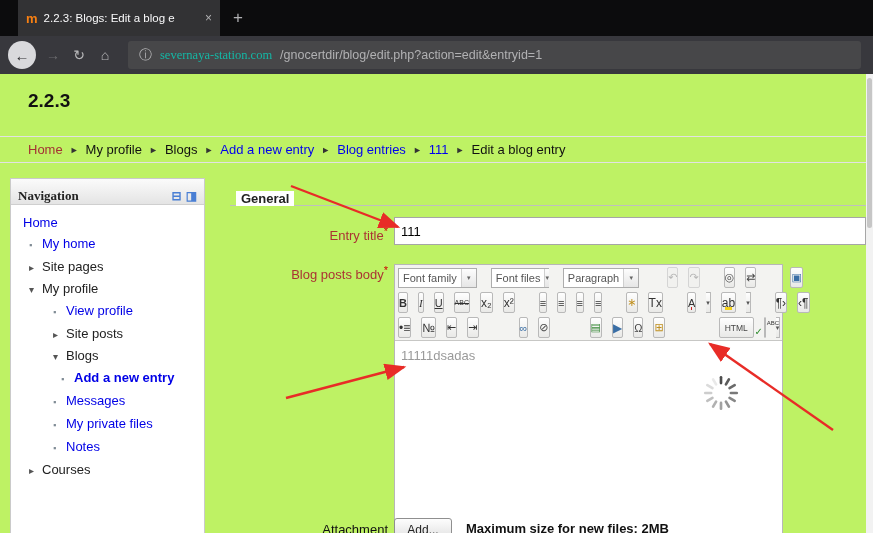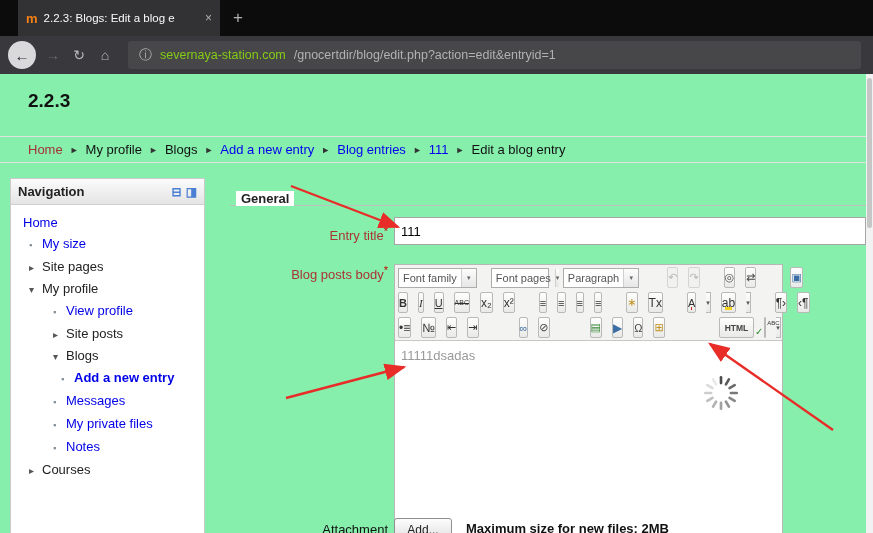--- a/index.html
+++ b/index.html
@@ -18,40 +18,40 @@
 
   .navbar { height:38px; background:#38383d; display:flex; align-items:center; padding:0 8px; }
   .circle-btn { width:28px; height:28px; border-radius:50%; background:#d9d9dc; color:#2a2a2e;
     display:flex; align-items:center; justify-content:center; font-size:15px; margin-right:4px; }
   .nav-btn { width:26px; height:26px; display:flex; align-items:center; justify-content:center;
     font-size:14px; color:#b9b9bb; }
   .nav-btn.disabled { color:#6c6c6f; }
   .urlbar { flex:1; height:28px; margin:0 4px 0 10px; background:#474749; border-radius:3px;
     display:flex; align-items:center; padding:0 11px; font-size:12.5px; gap:8px; }
   .urlbar .info { color:#b1b1b3; font-size:13px; }
-  .urlbar .domain { color:#84cc16; }
+  .urlbar .domain { color:#14b8a6;font-family:Liberation Serif, serif; }
   .urlbar .path { color:#b1b1b3; white-space:nowrap; overflow:hidden; }
 
   
-  .page { position:relative; height:459px; background:#86efac; overflow:hidden; }
+  .page { position:relative; height:459px; background:#bef264; overflow:hidden; }
   .h1 { position:absolute; left:28px; top:16px; font-size:19px; font-weight:bold; color:#111; }
 
   .breadcrumb { position:absolute; left:0; right:0; top:62px; height:27px;
     border-top:1px solid #e2e2e2; border-bottom:1px solid #e2e2e2;
     display:flex; align-items:center; padding-left:28px; font-size:13px; gap:7px; white-space:nowrap; }
   .crumb.red { color:#a33333; }
   .crumb.link { color:#0000ee; }
   .crumb.plain { color:#111; }
   .sep { color:#333; font-size:9px; }
 
   
   .sidebar { position:absolute; left:10px; top:104px; width:195px; height:380px;
     border:1px solid #cacaca; background:#fff; }
   .side-head { height:26px; background:linear-gradient(#fbfbfb,#e4e4e4); border-bottom:1px solid #cfcfcf;
-    display:flex; align-items:center; padding:0 7px; font-size:13px; font-weight:bold; color:#222; }
+    display:flex; align-items:flex-end; padding:0 7px; font-size:13px; font-weight:bold; color:#222;font-family:Liberation Serif, serif; }
   .side-head .title { flex:1; }
   .side-head .mini { color:#4a7fd4; font-size:12px; margin-left:4px; }
   .tree { padding:7px 4px 0 0; font-size:13px; }
   .ti { line-height:21px; }
   .ti .ic { display:inline-block; width:13px; font-size:10px; color:#555; text-align:left; }
   .ti .ic.sq { font-size:9px; color:#7e8a94; }
   .lbl { display:inline-block; vertical-align:top; max-width:126px; }
   .lbl.link { color:#0000e6; }
   .lbl.cat { color:#222; }
   .lbl.bold { font-weight:bold; }
@@ -92,21 +92,21 @@
   .tbtn .strike-t { text-decoration:line-through; font-size:7px; }
   .vsep { width:1px; height:18px; background:#cfcfcd; margin:0 2px; }
   .row3 .vsep { margin:0 10px; }
   .colorbar { position:absolute; left:3px; right:3px; bottom:2px; height:3px; }
   .bar-red { background:#cc2222; } .bar-yel { background:#f4d11a; }
   .dd-mini { width:11px; height:21px; border:1px solid #b9b9b9; border-left:none;
     background:linear-gradient(#fefefe,#e9e9e7); font-size:7px; color:#555;
     display:flex; align-items:center; justify-content:center; padding:0; }
   .green { color:#3a8a3a; } .blue { color:#3a6ea5; } .gold { color:#c09020; } .dark { color:#444; }
   .html-btn { height:21px; border:1px solid #b9b9b9; background:linear-gradient(#fefefe,#e9e9e7);
-    font-size:8.5px; font-weight:bold; color:#444; padding:0 5px; display:flex; align-items:center;
+    font-size:8.5px; font-weight:normal; color:#444; padding:0 5px; display:flex; align-items:center;
     border-radius:2px; font-family:inherit;margin-left:14px; }
   .spell { }
   .spell .abc { position:absolute; top:2px; left:2px; font-size:6px; color:#333; }
   .spell .tick { position:absolute; bottom:0; right:2px; color:#2a8a2a; font-size:10px; }
   .ed-content { background:#fff; border-top:1px solid #c7c7c5; height:196px; position:relative;
     font-size:13px; color:#9a9a9a; padding:7px 6px; }
   .ed-path { height:20px; background:#f3f3f1; border-top:1px solid #c7c7c5; display:flex;
     align-items:center; padding:0 8px; font-size:11px; color:#666; }
 
   .add-btn { position:absolute; left:394px; top:444px; width:58px; height:24px; border:1px solid #8f8f8f;
@@ -167,21 +167,21 @@
     </div>
 
     <div class="sidebar">
       <div class="side-head">
         <span class="title">Navigation</span>
         <span class="mini">⊟</span>
         <span class="mini">◨</span>
       </div>
       <div class="tree">
         <div class="ti d0"><span class="lbl link">Home</span></div>
-        <div class="ti d1"><span class="ic sq">▪</span><span class="lbl link">My size</span></div>
+        <div class="ti d1"><span class="ic sq">▪</span><span class="lbl link">My home</span></div>
         <div class="ti d1"><span class="ic">▸</span><span class="lbl cat">Site pages</span></div>
         <div class="ti d1"><span class="ic">▾</span><span class="lbl cat">My profile</span></div>
         <div class="ti d2"><span class="ic sq">▪</span><span class="lbl link">View profile</span></div>
         <div class="ti d2"><span class="ic">▸</span><span class="lbl cat">Site posts</span></div>
         <div class="ti d2"><span class="ic">▾</span><span class="lbl cat">Blogs</span></div>
         <div class="ti d3"><span class="ic sq">▪</span><span class="lbl link bold">Add a new entry</span></div>
         <div class="ti d2"><span class="ic sq">▪</span><span class="lbl link">Messages</span></div>
         <div class="ti d2"><span class="ic sq">▪</span><span class="lbl link">My private files</span></div>
         <div class="ti d2"><span class="ic sq">▪</span><span class="lbl link">Notes</span></div>
         <div class="ti d1"><span class="ic">▸</span><span class="lbl cat">Courses</span></div>
@@ -196,21 +196,21 @@
 
     <div class="flabel body-l"><span>Blog posts body</span><span class="req">*</span></div>
 
     <div class="editor">
       <div class="tb-row">
         <div class="dd ff">
             <span class="dlabel">Font family</span>
             <span class="darr">▾</span>
           </div>
         <div class="dd fs">
-            <span class="dlabel">Font pages</span>
+            <span class="dlabel">Font files</span>
             <span class="darr">▾</span>
           </div>
         <div class="dd fmt">
             <span class="dlabel">Paragraph</span>
             <span class="darr">▾</span>
           </div>
         <div class="vsep"></div>
         <button class="tbtn disabled">↶</button>
         <button class="tbtn disabled">↷</button>
         <div class="vsep"></div>

